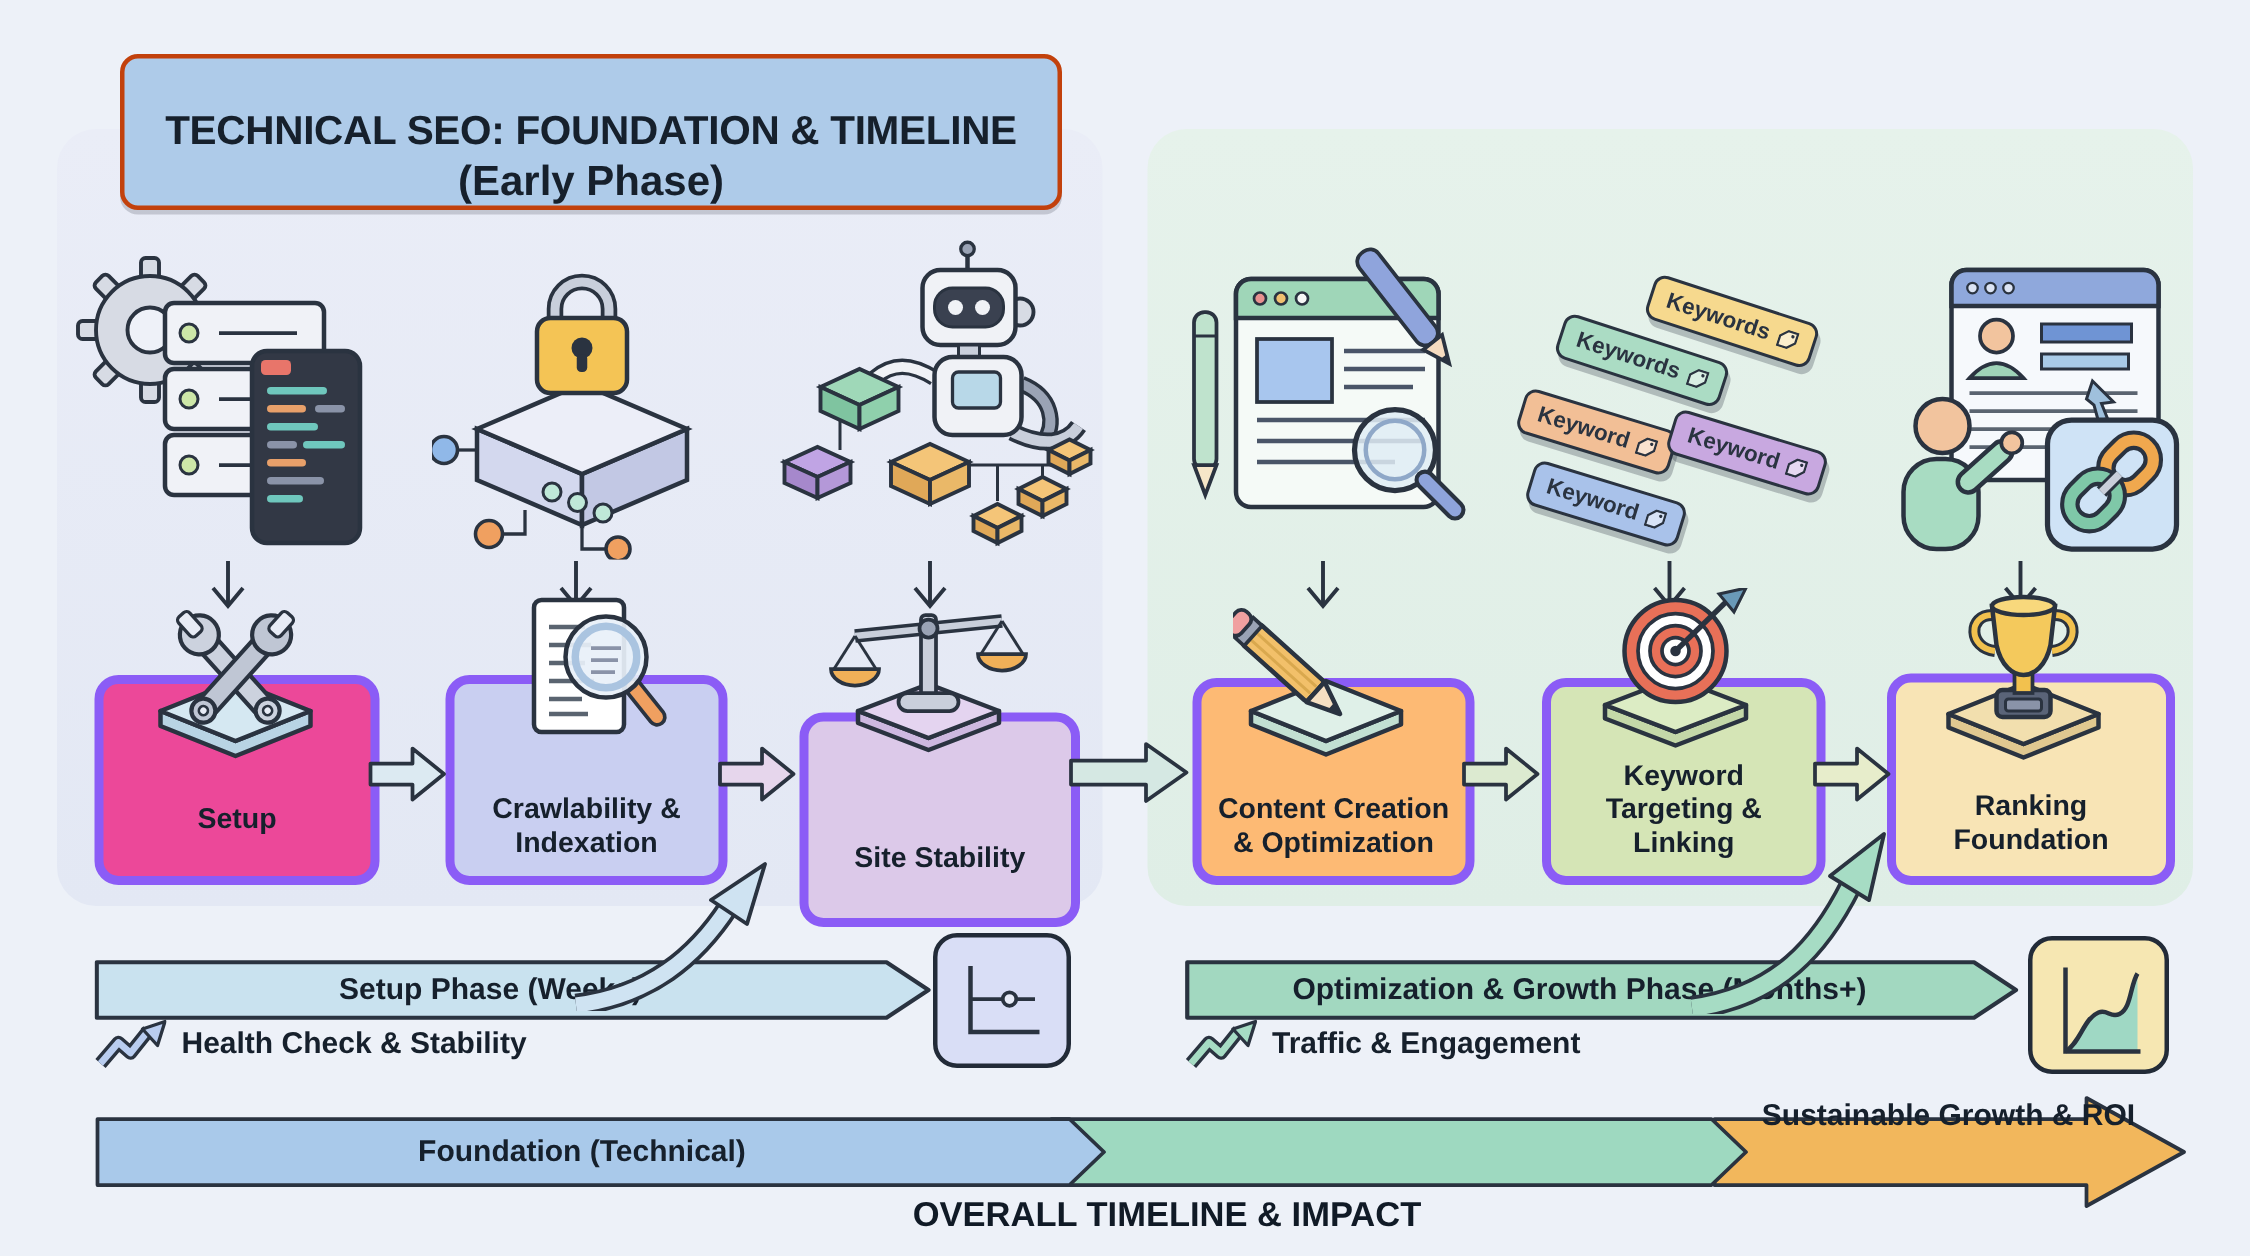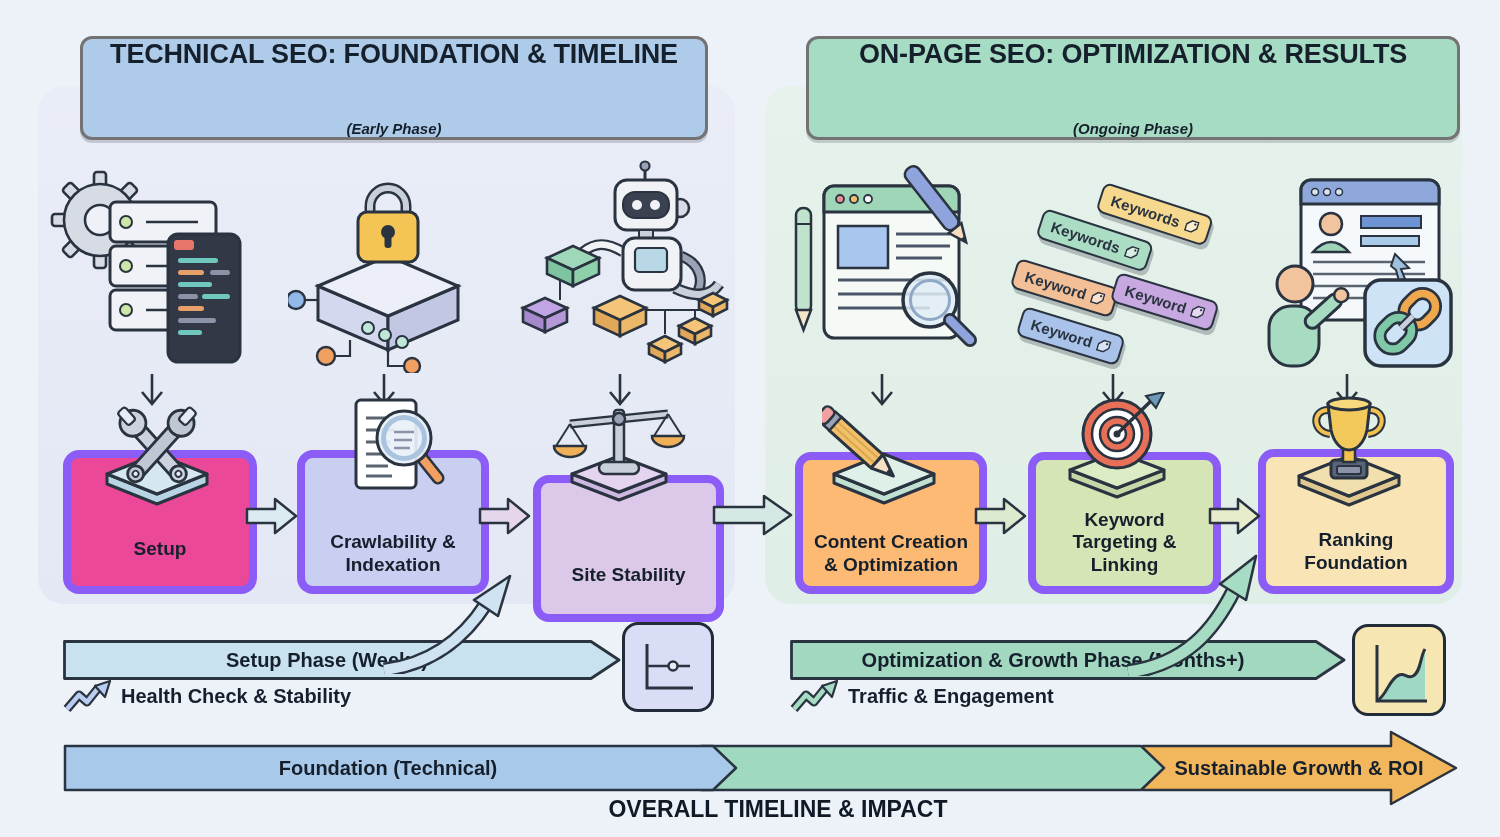--- a/index.html
+++ b/index.html
@@ -1,28 +1,28 @@
 <!DOCTYPE html>
 <html><head>
 <meta charset="utf-8">
 <style>
   html,body{margin:0;padding:0;background:#edf1f8;}
   .canvas{position:relative;width:1500px;height:837px;background:#edf1f8;overflow:hidden;
           font-family:"Liberation Sans","DejaVu Sans",sans-serif;color:#16202c;}
   .panel{position:absolute;border-radius:26px;}
   .panel-left{left:38px;top:86px;width:697px;height:518px;background:linear-gradient(180deg,#eaedf7,#e3e8f4);}
   .panel-right{left:765px;top:86px;width:697px;height:518px;background:linear-gradient(180deg,#e6f2eb,#dfeee6);}
-  .header{position:absolute;border:3px solid #737373;border-radius:12px;display:flex;flex-direction:column;
-          align-items:center;justify-content:space-between;text-align:center;box-shadow:0 3px 0 rgba(20,30,45,.18);}
+  .header{position:absolute;border:3px solid #c2410c;border-radius:12px;display:flex;flex-direction:column;
+          align-items:center;justify-content:flex-end;text-align:center;box-shadow:0 3px 0 rgba(20,30,45,.18);}
   .hdr-blue{left:80px;top:36px;width:622px;height:98px;background:#aecbe9;}
   .hdr-green{left:806px;top:36px;width:648px;height:98px;background:#a6dcc3;}
   .hdr-title{font-size:27px;font-weight:bold;letter-spacing:-.2px;}
-  .hdr-sub{font-size:15px;font-weight:600;margin-top:2px;font-style:italic;}
+  .hdr-sub{font-size:28px;font-weight:600;margin-top:2px;}
   .abs{position:absolute;}
-  .step-box{position:absolute;border:8px solid #8b5cf6;border-radius:16px;}
+  .step-box{position:absolute;border:6px solid #8b5cf6;border-radius:16px;}
   .step-label{position:absolute;left:4px;right:4px;text-align:center;font-weight:bold;font-size:19px;line-height:1.18;}
   .phase-label,.tl-label{position:absolute;display:flex;align-items:center;justify-content:center;
           font-weight:bold;font-size:20px;white-space:nowrap;}
   .note{position:absolute;display:flex;align-items:center;justify-content:flex-start;gap:10px;
         font-weight:bold;font-size:20px;}
   .chart-chip{position:absolute;border:3px solid #222b38;border-radius:16px;display:flex;
         align-items:center;justify-content:center;}
   .chip-blue{background:#d9def6;}
   .chip-yellow{background:#f6e7b2;}
   .caption{position:absolute;left:0;top:796px;width:1500px;text-align:center;font-weight:bold;font-size:23px;color:#101a26;padding-left:28px;}
@@ -38,24 +38,20 @@
 <body>
 
 <div class="canvas">
 
   <div class="panel panel-left"></div>
   <div class="panel panel-right"></div>
 
   <div class="header hdr-blue">
     <div class="hdr-title">TECHNICAL SEO: FOUNDATION &amp; TIMELINE</div>
     <div class="hdr-sub">(Early Phase)</div>
-  </div>
-  <div class="header hdr-green">
-    <div class="hdr-title">ON-PAGE SEO: OPTIMIZATION &amp; RESULTS</div>
-    <div class="hdr-sub">(Ongoing Phase)</div>
   </div>
 
   <svg class="abs" style="left:48px;top:158px;" width="200" height="212" viewBox="0 0 200 212">
     <g stroke="#2a3340" stroke-width="2.6" fill="#d7dbe4">
       <g transform="translate(52,62)">
         <g>
             <rect x="-6" y="-48" width="12" height="18" rx="3"></rect>
           </g>
         <g transform="rotate(45)">
             <rect x="-6" y="-48" width="12" height="18" rx="3"></rect>
@@ -500,17 +496,17 @@
       <path d="M12,8 V64 H62" fill="none" stroke="#2a3340" stroke-width="3"></path>
     </svg>
   </div>
 
   <svg class="abs" style="left:63px;top:729px;" width="1396" height="78" viewBox="0 0 1396 78">
     <polygon points="1080,17 1328,17 1328,3 1393,39 1328,75 1328,61 1080,61" fill="#f2b75c" stroke="#2a3340" stroke-width="2.5" stroke-linejoin="round"></polygon>
     <polygon points="638,17 1078,17 1101,39 1078,61 638,61" fill="#9ed9c0" stroke="#2a3340" stroke-width="2.5" stroke-linejoin="round"></polygon>
     <polygon points="2,17 650,17 673,39 650,61 2,61" fill="#a9c9ea" stroke="#2a3340" stroke-width="2.5" stroke-linejoin="round"></polygon>
   </svg>
   <div class="tl-label" style="left:63px;top:746px;width:650px;height:44px;">Foundation (Technical)</div>
-  <div class="tl-label" style="left:1168px;top:746px;width:262px;height:44px;">Sustainable Growth &amp; ROI</div>
+  <div class="tl-label" style="left:1168px;top:722px;width:262px;height:44px;">Sustainable Growth &amp; ROI</div>
 
   <div class="caption">OVERALL TIMELINE &amp; IMPACT</div>
 
 </div>
 
 </body></html>

